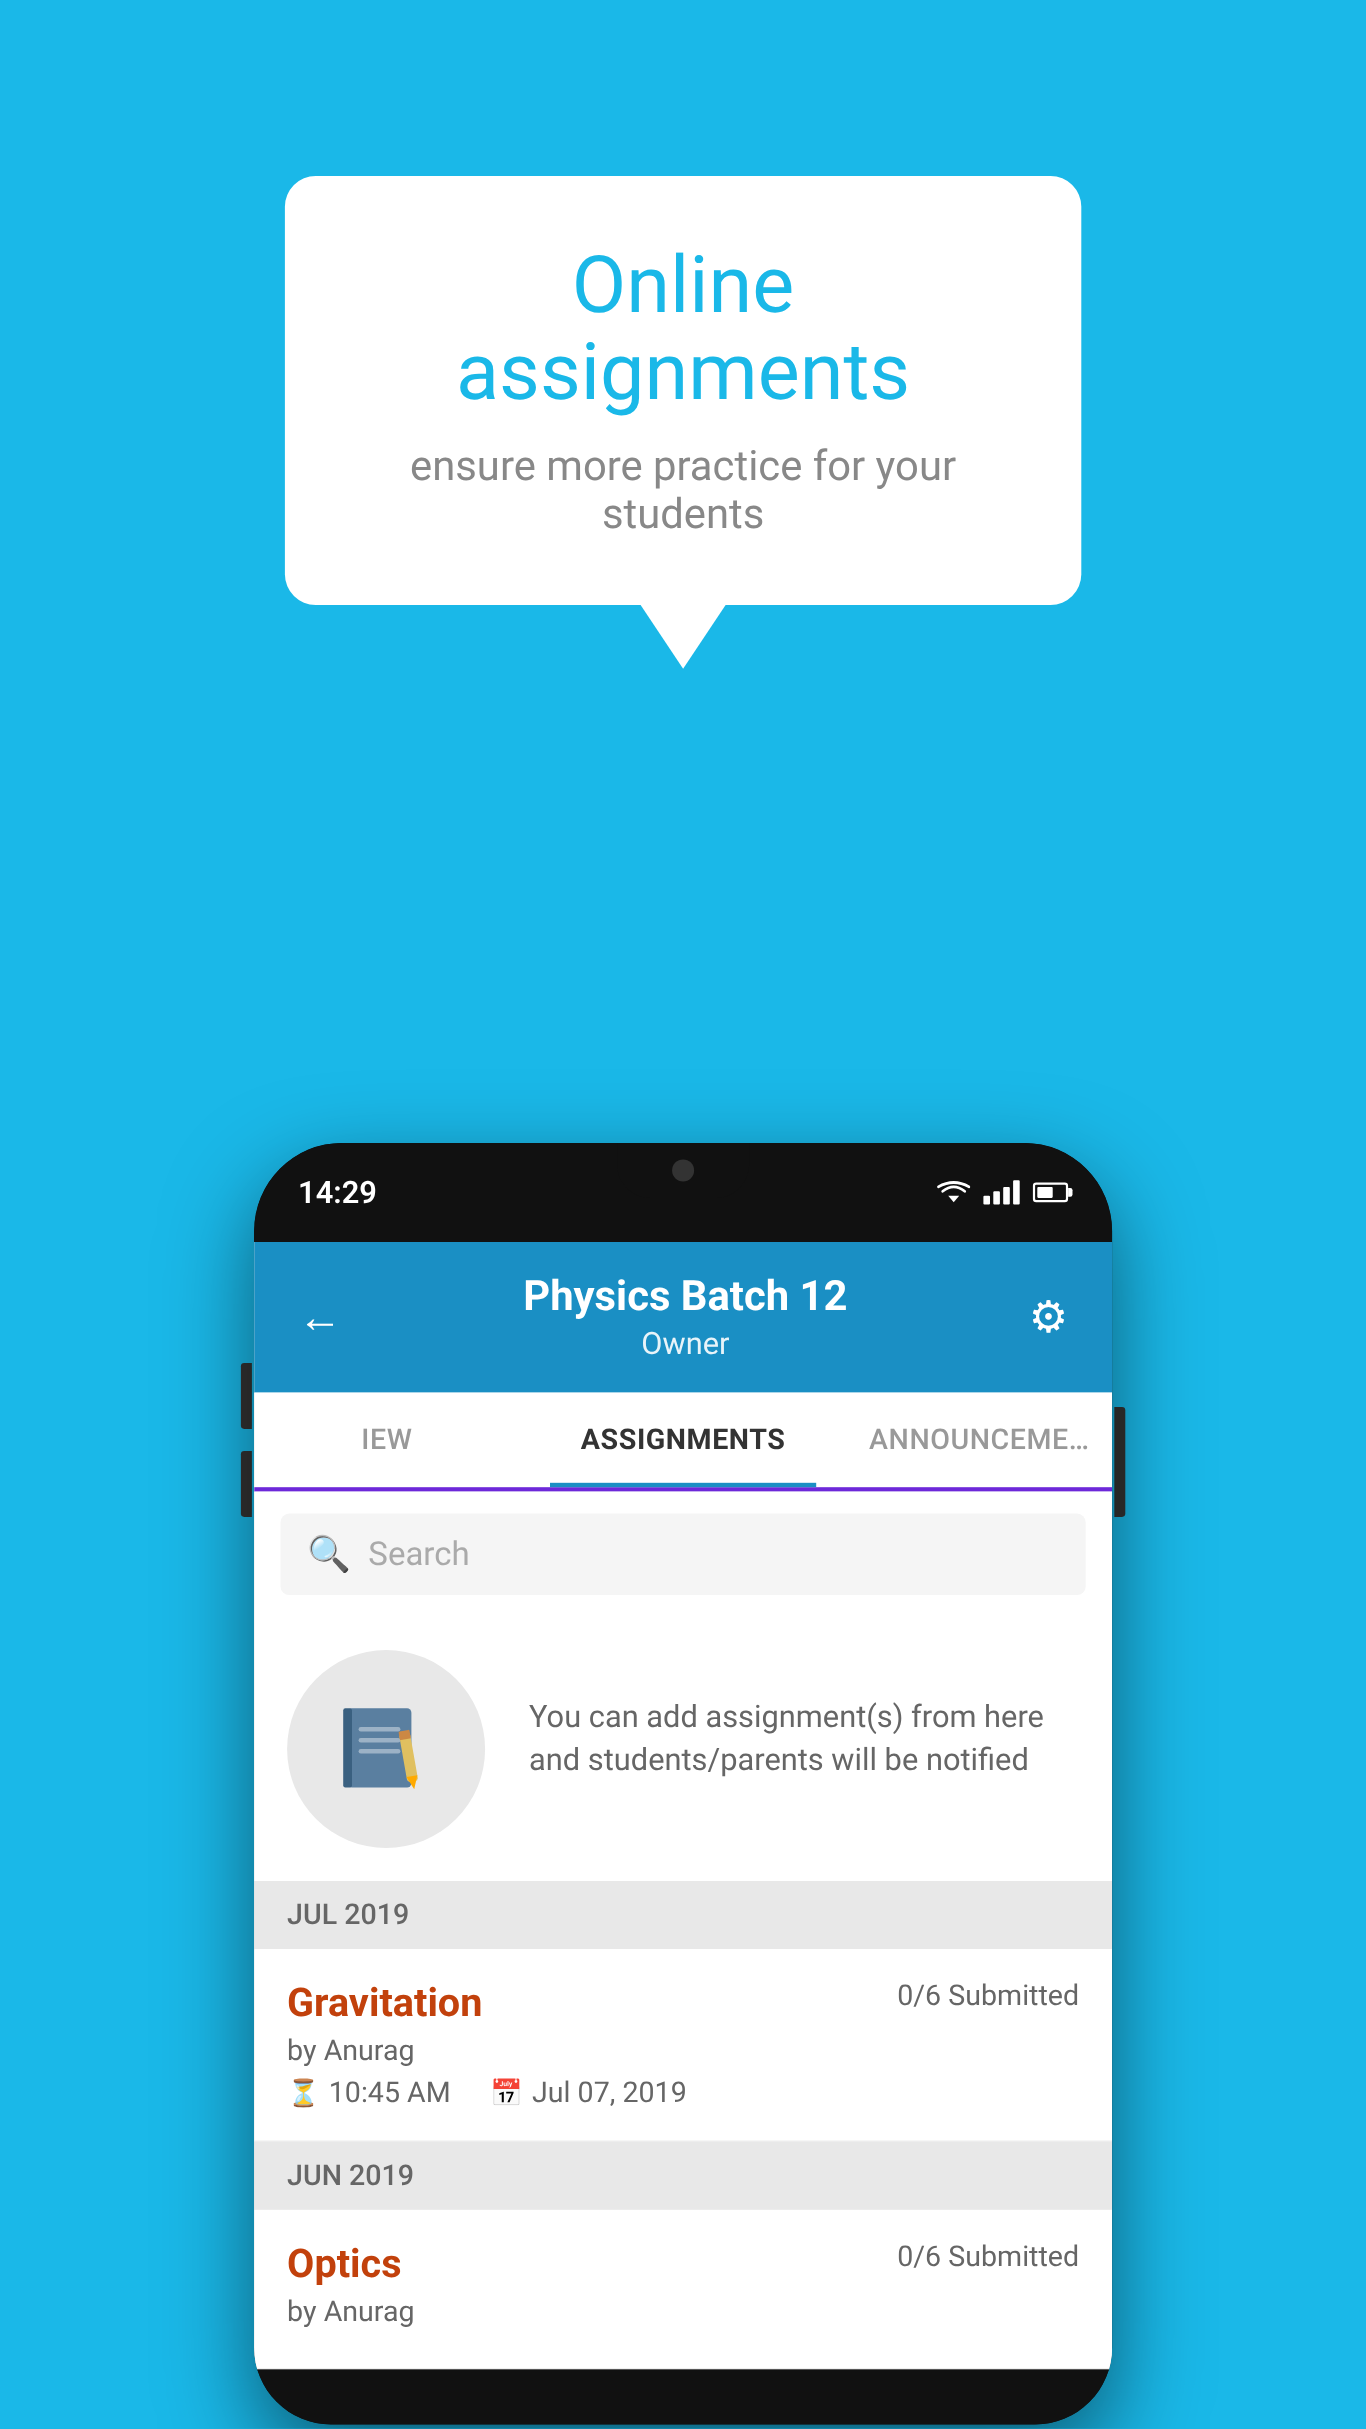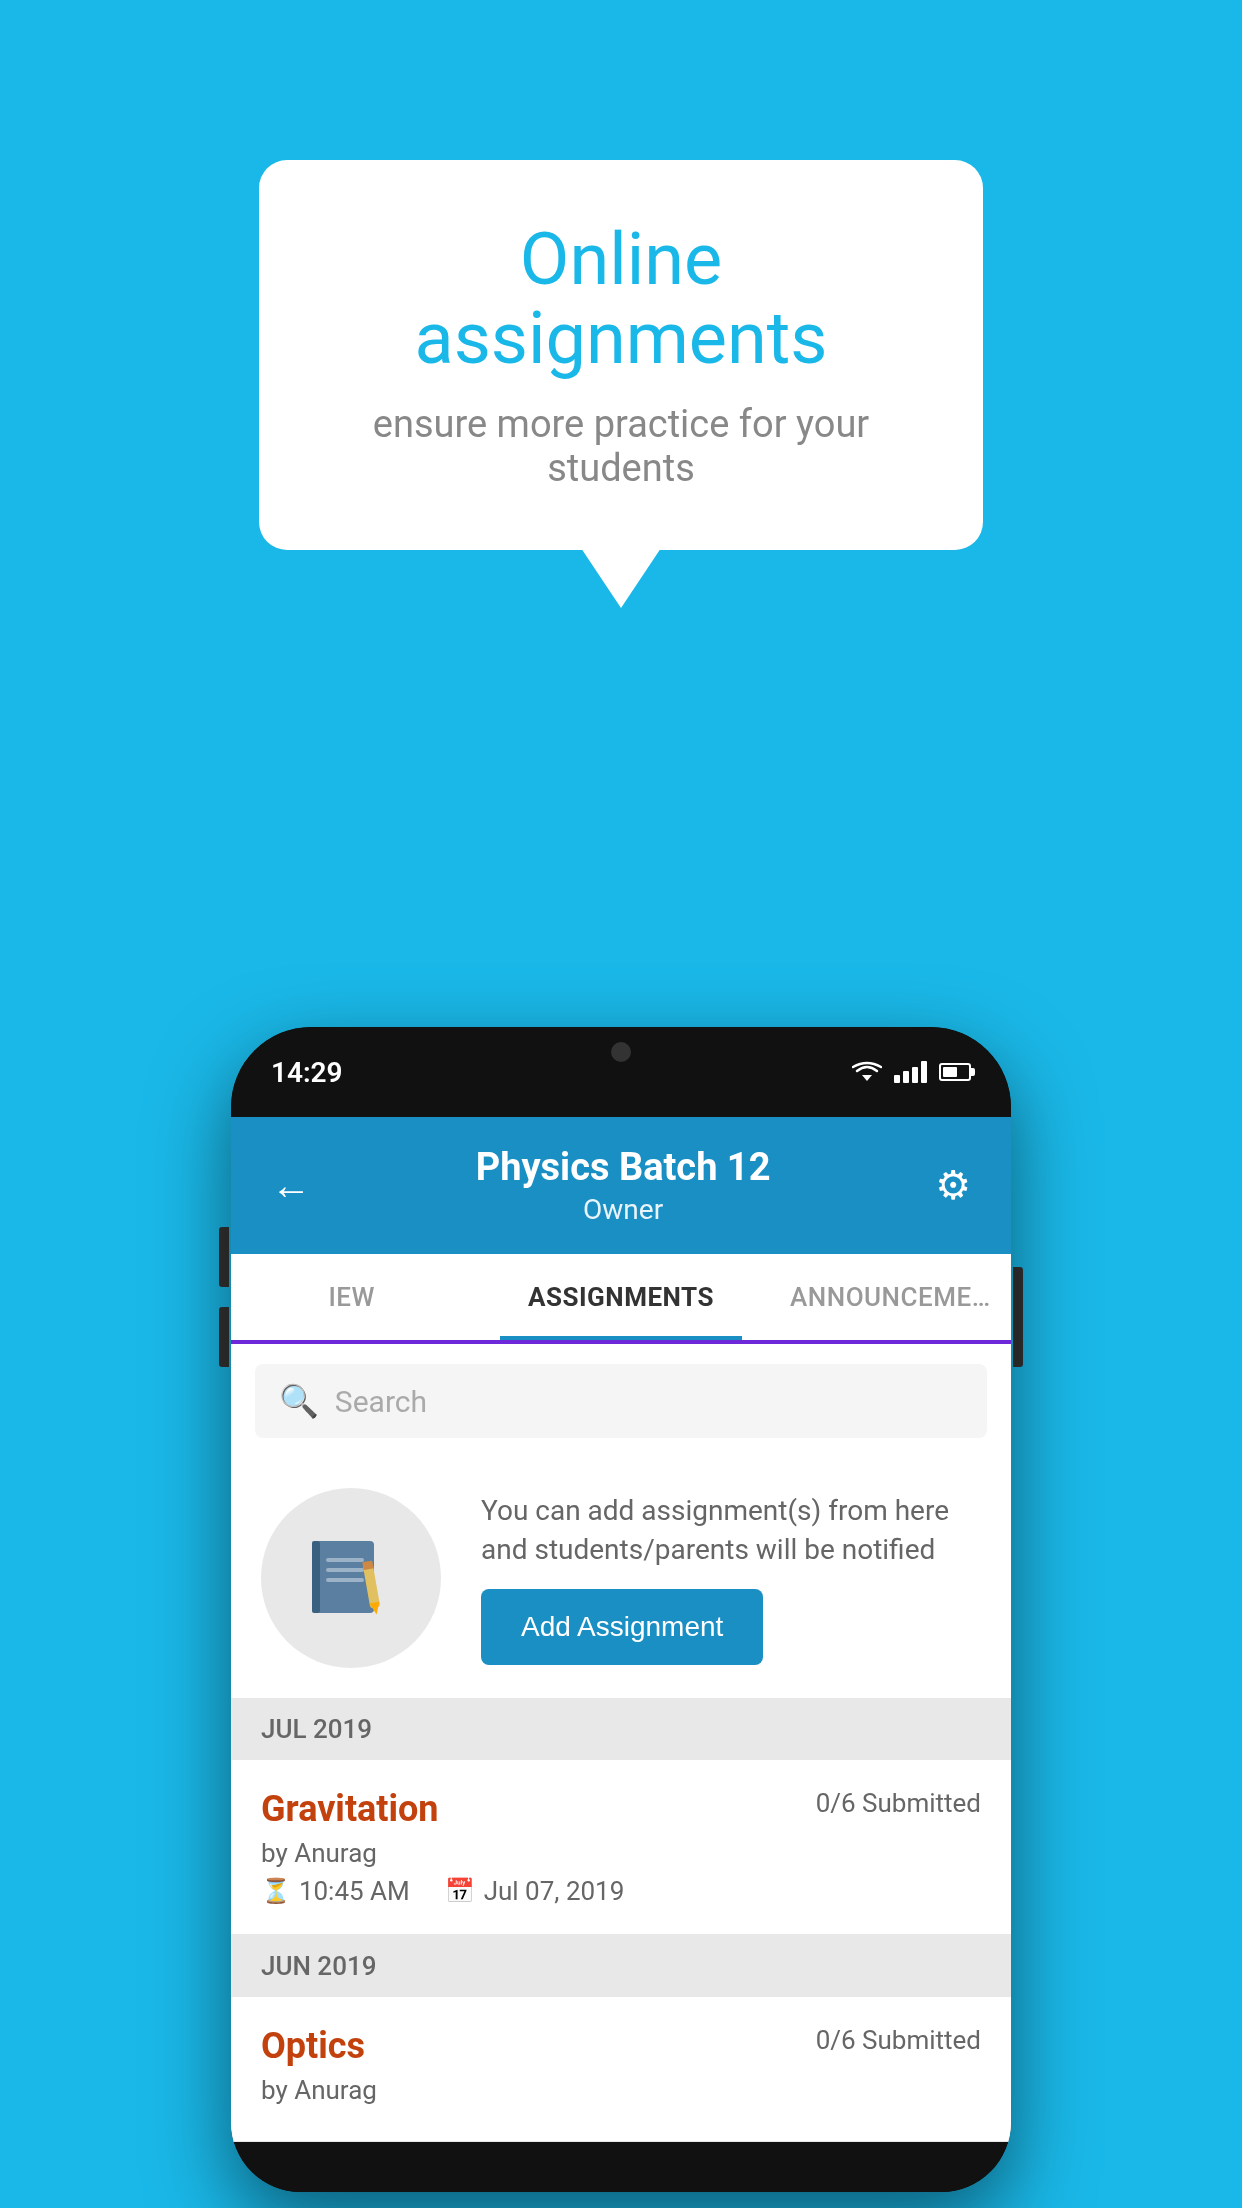--- a/index.html
+++ b/index.html
@@ -53,21 +53,21 @@
       border-top: 60px solid white;
       position: absolute;
       bottom: -58px;
       left: 50%;
       transform: translateX(-50%);
     }
 
     
     .phone-wrapper {
       position: absolute;
-      bottom: 16px;
+      bottom: 4px;
       left: 50%;
       transform: translateX(-50%);
       width: 780px;
     }
 
     .phone {
       background: #111;
       border-radius: 80px 80px 70px 70px;
       padding: 0;
       position: relative;
@@ -501,21 +501,20 @@
             <rect x="20" y="35" width="38" height="4" rx="2" fill="rgba(255,255,255,0.4)"></rect>
             <rect x="20" y="45" width="38" height="4" rx="2" fill="rgba(255,255,255,0.4)"></rect>
 
             <rect x="60" y="30" width="10" height="45" rx="3" fill="#e0c060" transform="rotate(-10, 65, 50)"></rect>
             <polygon points="60,70 70,70 65,82" fill="#ffaa00" transform="rotate(-10, 65, 50)"></polygon>
             <rect x="60" y="28" width="10" height="8" rx="1" fill="#cc8844" transform="rotate(-10, 65, 50)"></rect>
           </svg>
         </div>
         <div class="promo-text">
           <div class="promo-description">You can add assignment(s) from here and students/parents will be notified</div>
-          <button class="add-assignment-btn">Add Assignment</button>
         </div>
       </div>
 
       <div class="month-header">
         <span class="month-label">JUL 2019</span>
       </div>
 
       <div class="assignment-item">
         <div class="assignment-row1">
           <span class="assignment-name">Gravitation</span>

